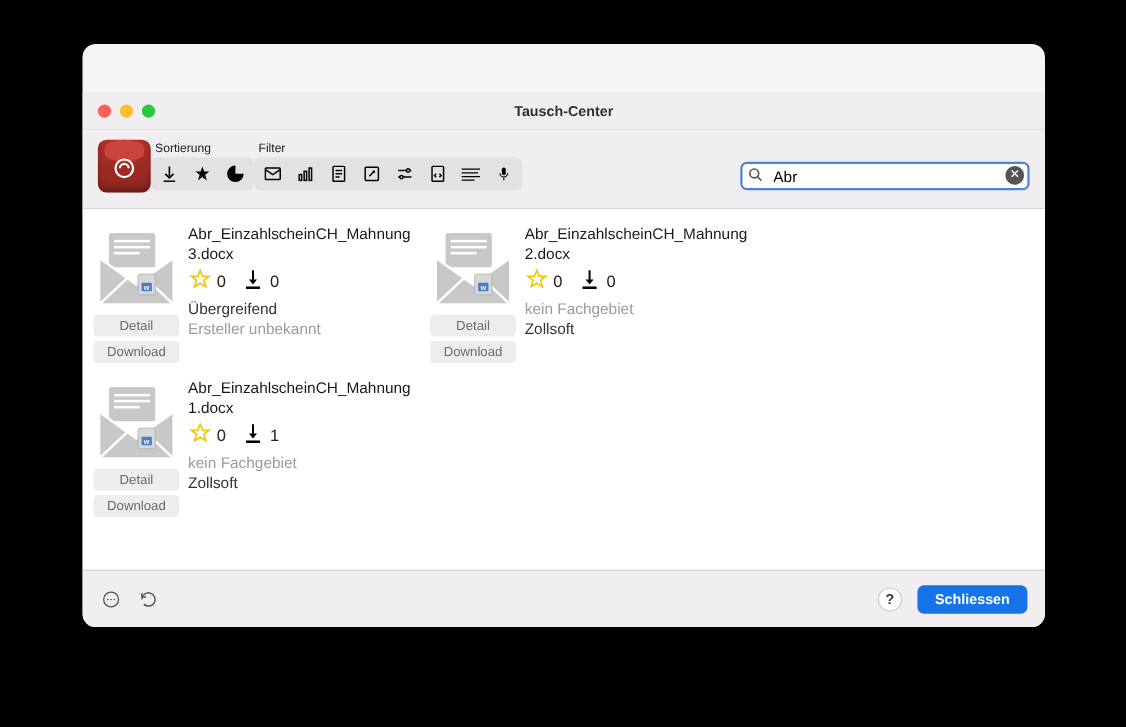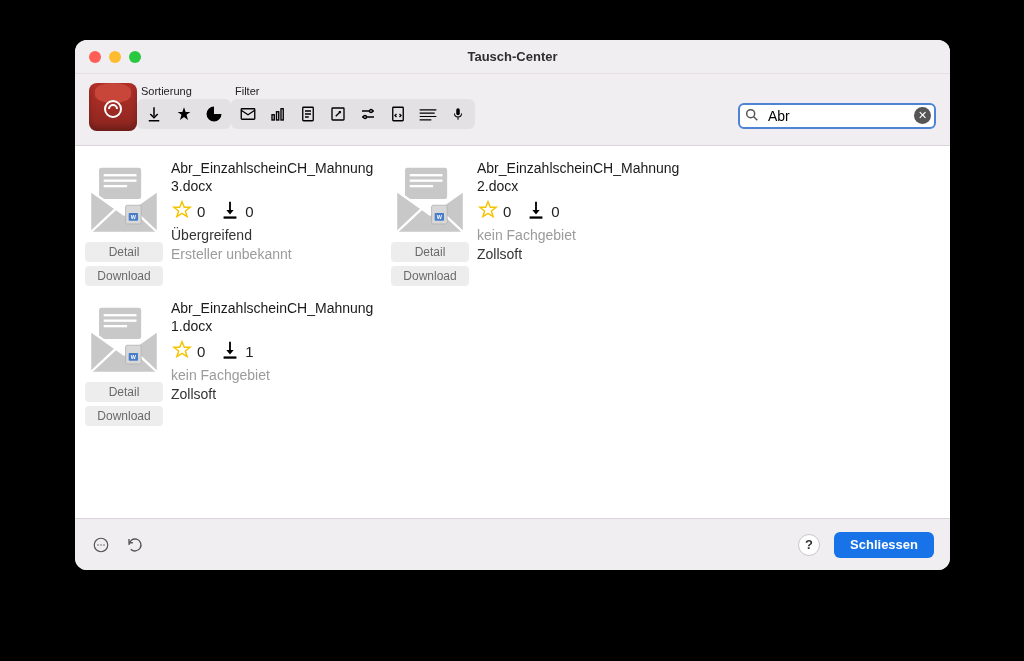--- a/index.html
+++ b/index.html
@@ -24,20 +24,21 @@
     overflow: hidden;
   }
   
   .titlebar {
     height: 34px;
     background: #f1eef1;
     display: flex;
     align-items: center;
     position: relative;
     border-bottom: 1px solid #e3dfe3;
+    margin-top: 44px;
   }
   .traffic-lights {
     display: flex;
     gap: 8px;
     margin-left: 14px;
   }
   .dot { width: 12px; height: 12px; border-radius: 50%; }
   .dot.red    { background: #ff5f57; }
   .dot.yellow { background: #febc2e; }
   .dot.green  { background: #28c840; }
@@ -86,21 +87,21 @@
     background:transparent;
     border:none;
     width:30px; height:26px;
     display:flex; align-items:center; justify-content:center;
     cursor:pointer;
     border-radius:4px;
   }
   .spacer{ flex:1; }
   .search-wrap{
     position:relative;
-    width:198px;
+    width:263px;
     margin-top:18px;
   }
   .search{
     width:100%;
     height:26px;
     border-radius:6px;
     border:2px solid #4f83d6;
     background:#fff;
     padding:0 28px 0 28px;
     font-size:14px;

